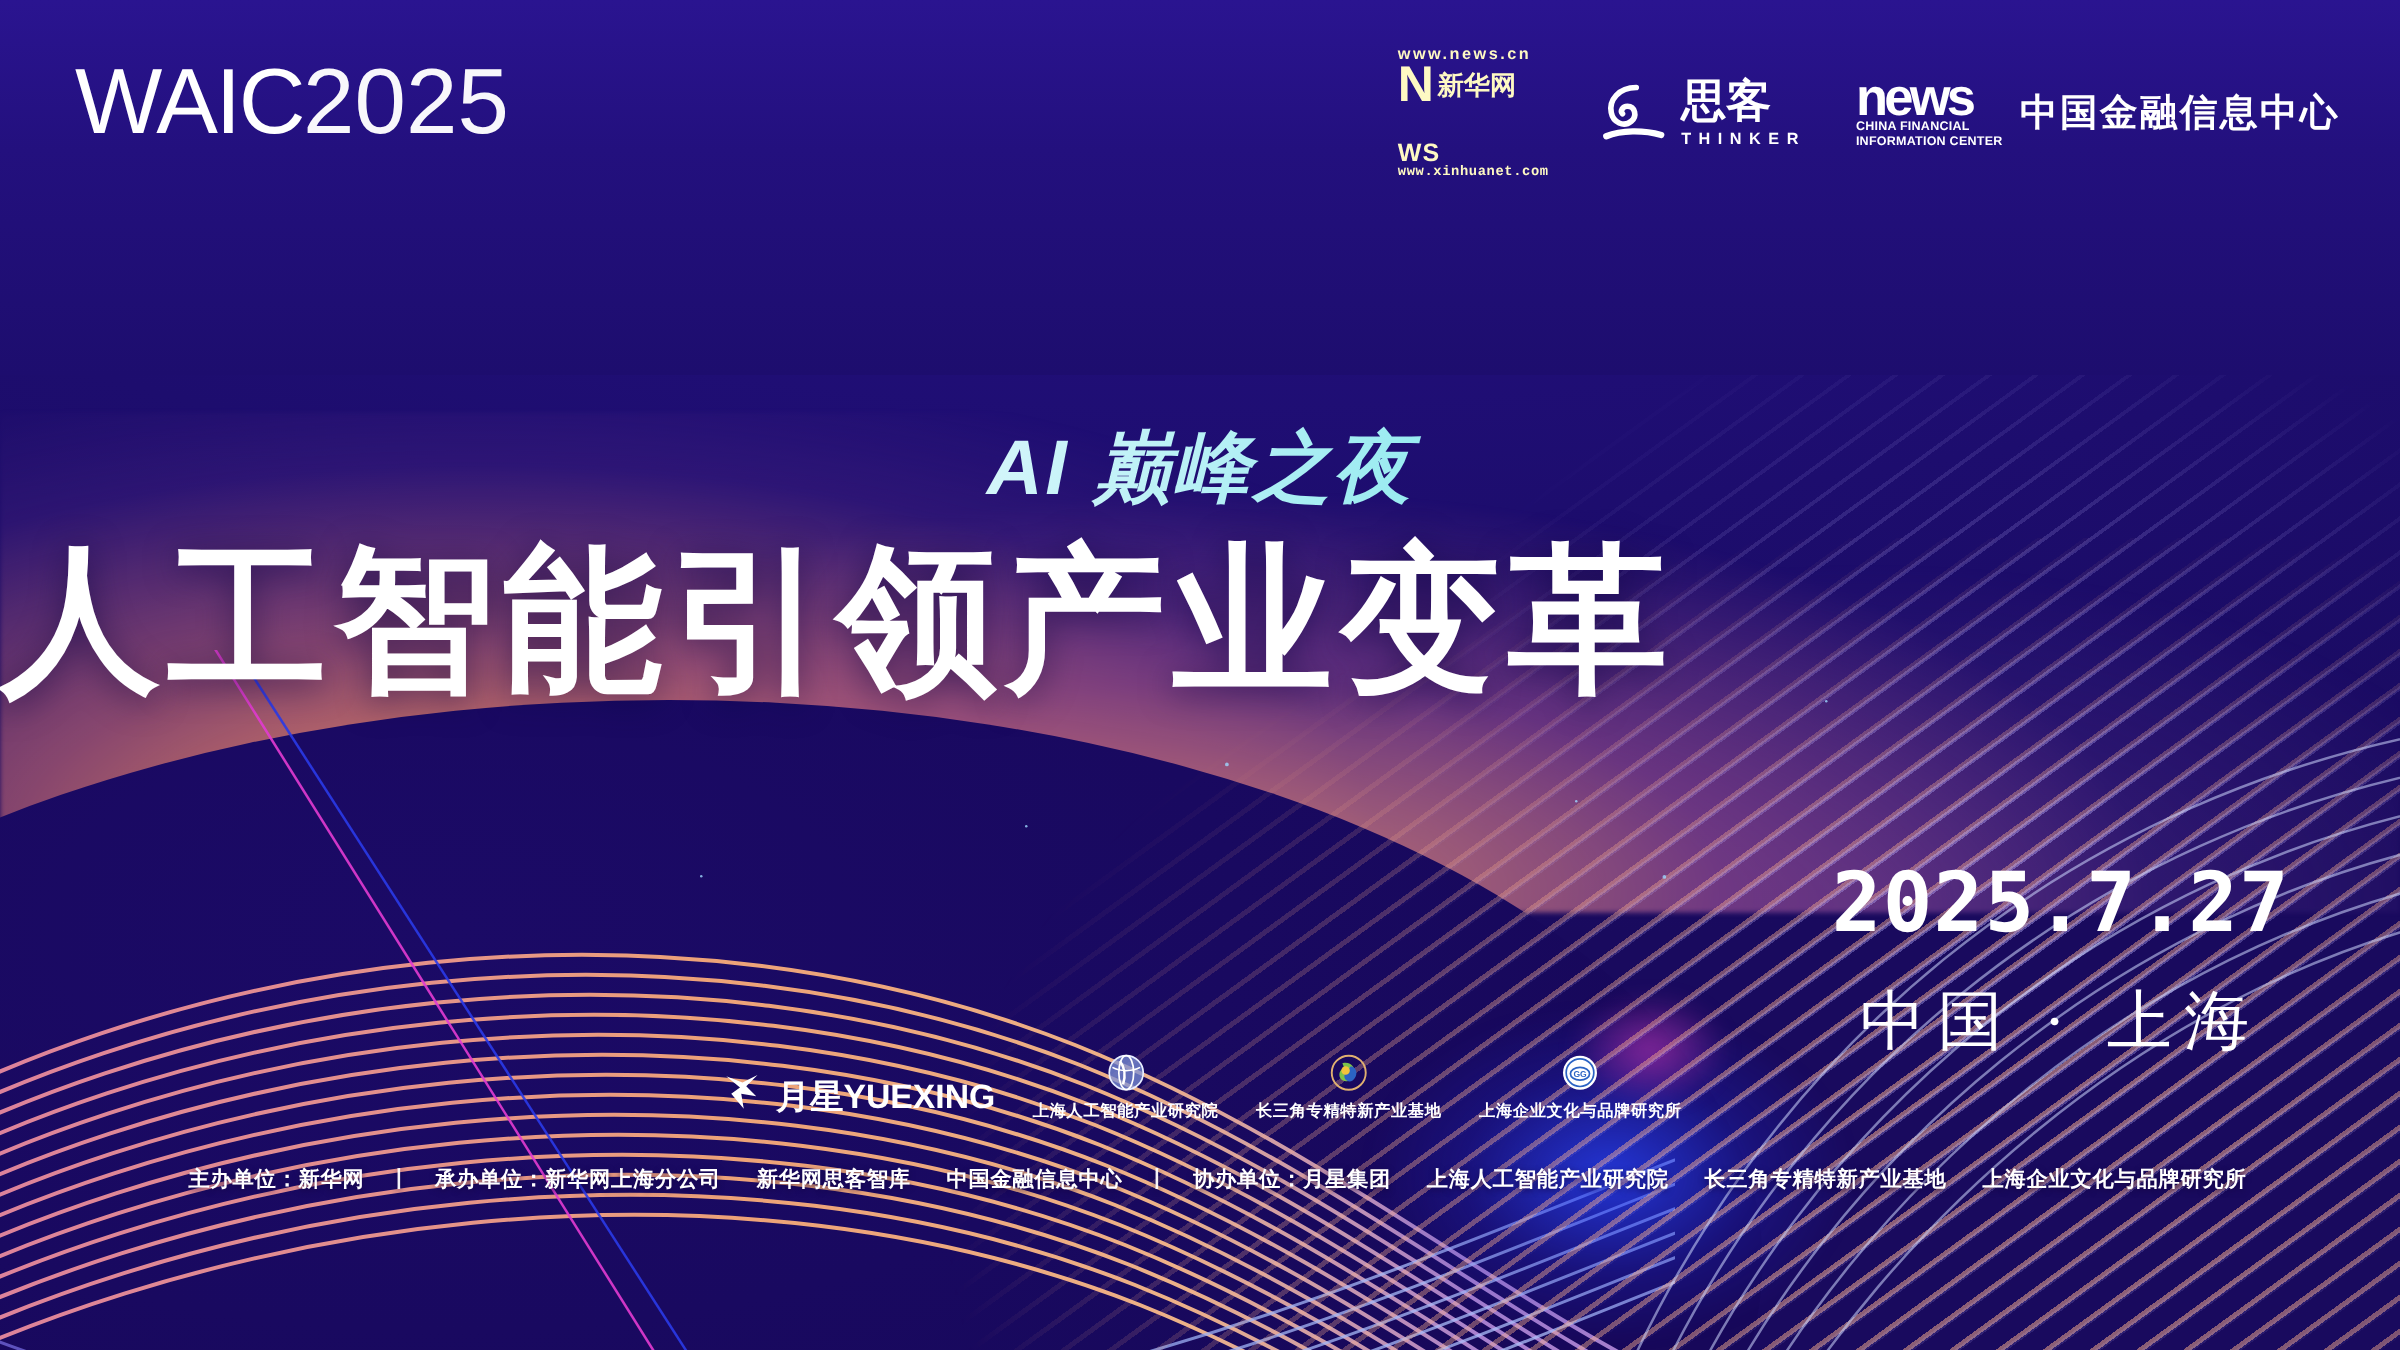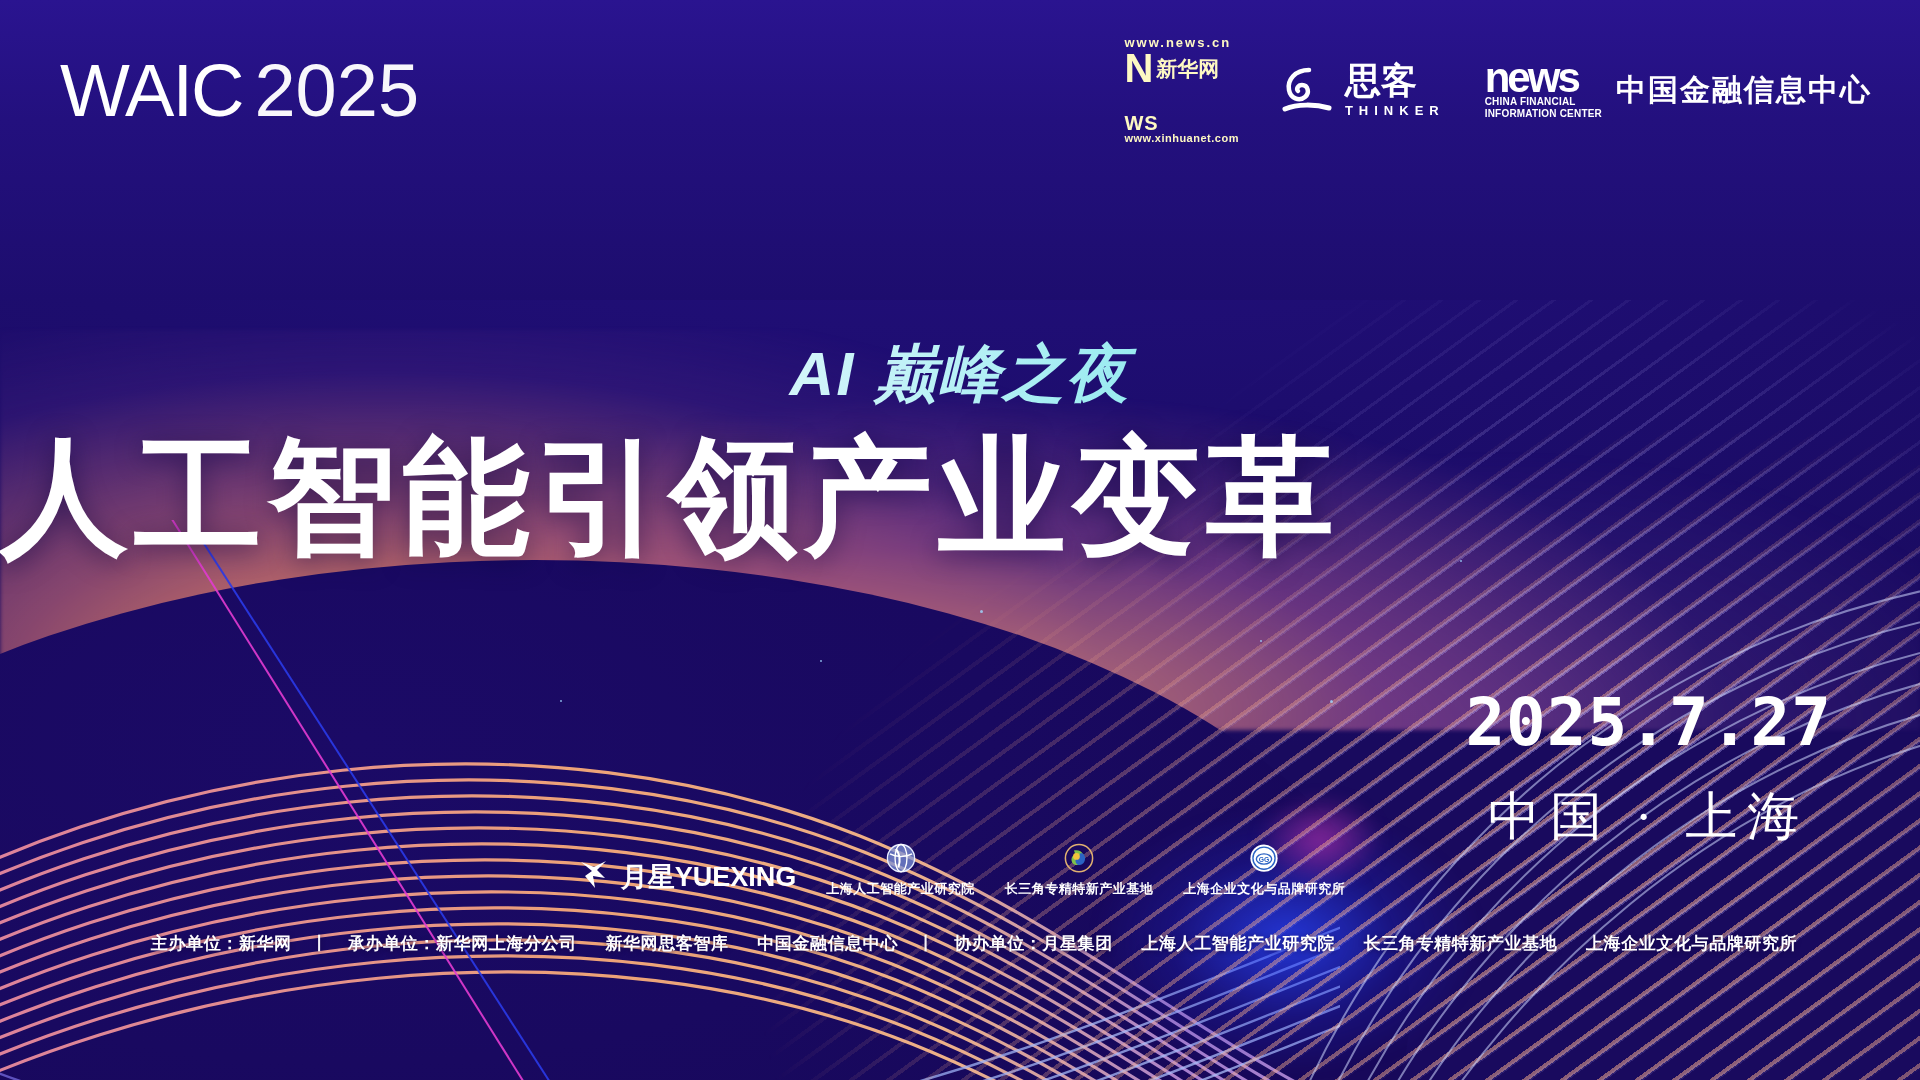--- a/index.html
+++ b/index.html
@@ -71,41 +71,41 @@
     font-size:300px;font-weight:700;letter-spacing:24px;line-height:1;
     font-family:"Liberation Sans","DejaVu Sans",sans-serif;
     color:transparent;
     -webkit-text-stroke:6px rgba(214,205,240,.55);
     white-space:nowrap;
     -webkit-user-select:none;user-select:none;
   }
 
   
   .waic{
-    position:absolute;left:60px;top:48px;
-    display:flex;align-items:baseline;gap:12px;
+    position:absolute;left:60px;top:38px;
+    display:flex;align-items:baseline;gap:0;
   }
   .waic-main{
     font-size:74px;font-weight:400;letter-spacing:-2px;color:#fff;
     font-family:"Liberation Sans","DejaVu Sans",sans-serif;
   }
   .waic-year{
     font-size:74px;font-weight:300;letter-spacing:0px;color:#fff;
     -webkit-text-stroke:0px;opacity:.97;
   }
   .top-logos{
     position:absolute;right:48px;top:36px;display:flex;align-items:center;gap:40px;
   }
   .logo-xinhua{display:flex;flex-direction:column;align-items:flex-start;color:#fef9c3;}
   .logo-xinhua .url-top{font-size:13px;letter-spacing:2px;font-weight:700;line-height:1.1;}
   .logo-xinhua .mid{display:flex;align-items:center;gap:4px;}
   .logo-xinhua .bigN{font-size:40px;font-weight:900;line-height:.9;letter-spacing:-1px;}
   .logo-xinhua .cn{font-size:21px;font-weight:700;line-height:1;letter-spacing:0;}
   .logo-xinhua .nws{font-size:20px;font-weight:900;letter-spacing:1px;line-height:.9;margin-top:28px;}
-  .logo-xinhua .url-bot{font-size:11px;letter-spacing:.5px;line-height:1.1;font-weight:600;}
+  .logo-xinhua .url-bot{font-size:11px;letter-spacing:.5px;line-height:1.1;font-weight:600;font-family:Liberation Mono, monospace;}
 
   .logo-thinker{display:flex;align-items:center;gap:10px;color:#fff;}
   .logo-thinker .swirl{width:56px;height:56px;position:relative;}
   .logo-thinker .tk-cn{font-size:36px;font-weight:700;line-height:1;}
   .logo-thinker .tk-en{font-size:13px;letter-spacing:6px;font-weight:700;text-align:center;margin-top:4px;}
   .logo-thinker .tkcol{display:flex;flex-direction:column;}
 
   .logo-cfic{display:flex;align-items:center;gap:14px;color:#fff;}
   .logo-cfic .mark{display:flex;flex-direction:column;align-items:flex-start;}
   .logo-cfic .cfic-word{font-size:42px;font-weight:800;letter-spacing:-3px;line-height:.85;}

